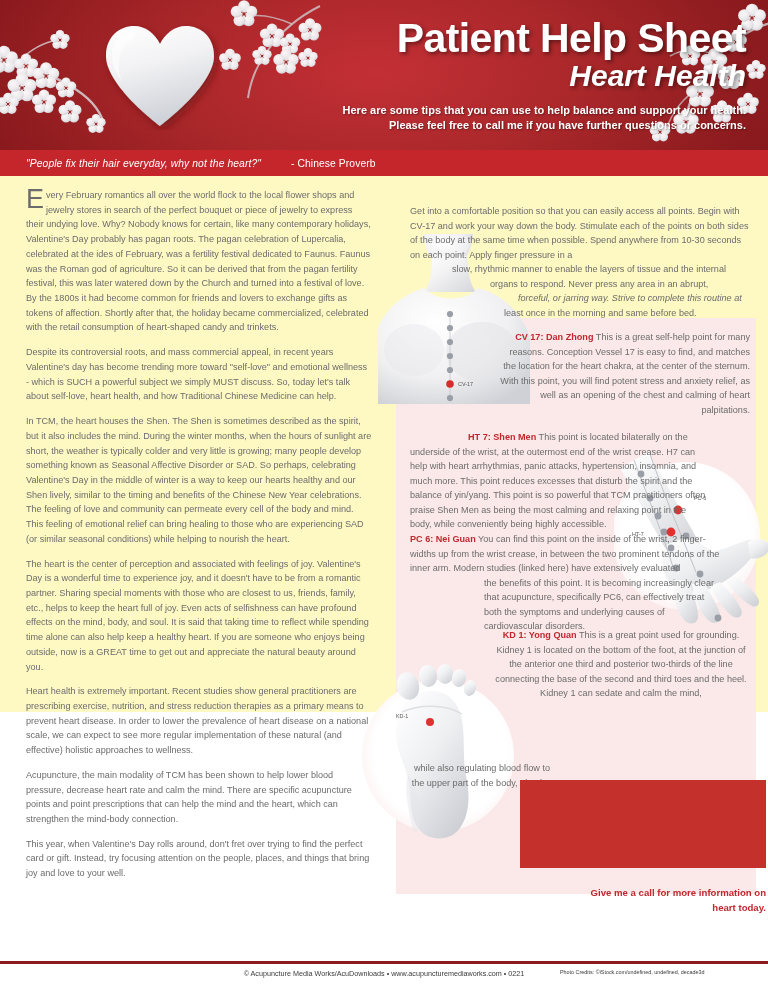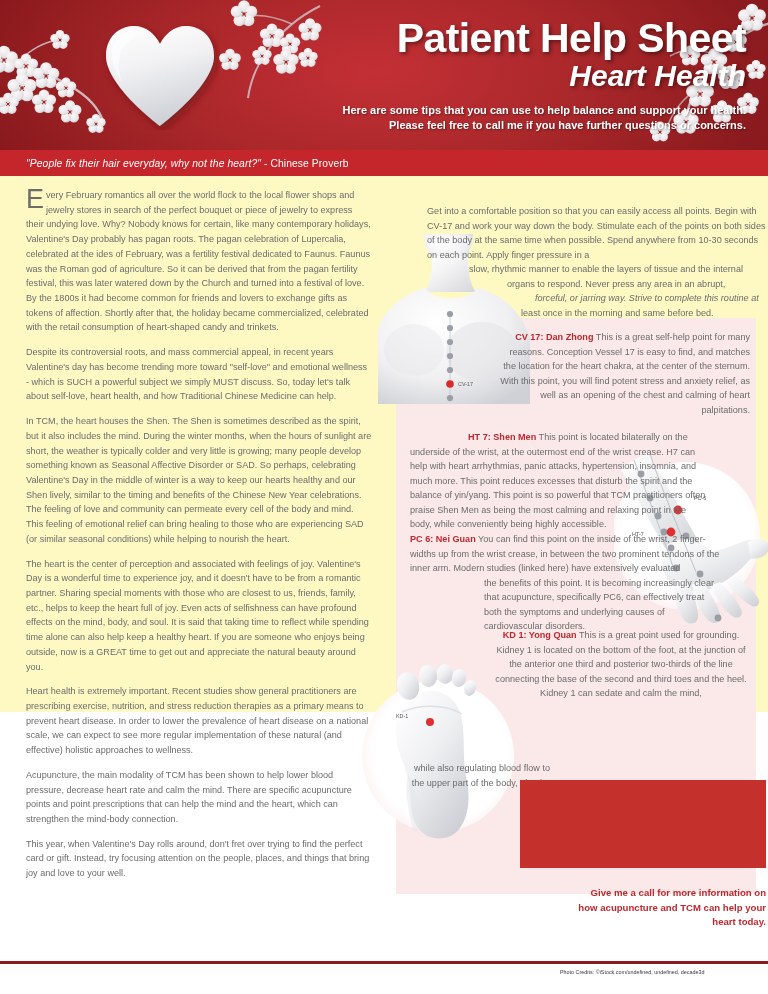--- a/index.html
+++ b/index.html
@@ -82,21 +82,21 @@
     display: flex;
     align-items: center;
   }
   .proverb-text {
     padding-left: 26px;
     font-size: 10.3px;
     color: #ffffff;
     font-style: italic;
     letter-spacing: 0.1px;
   }
-  .proverb-text .attrib { font-style: normal; }
+  .proverb-text .attrib { font-style: normal; margin-left: 27px; }
 
   
   .body-area {
     position: absolute;
     left: 0; top: 176px;
     width: 768px; height: 780px;
   }
 
   
   .left-col {
@@ -151,21 +151,20 @@
     z-index: 6;
   }
   .rh-intro {
     position: absolute;
     left: 14px; top: 28px;
     width: 342px;
     font-size: 9.1px;
     line-height: 1.6;
     color: #6c6c6c;
     z-index: 6;
-    margin-left: 17px;
   }
   .rh-intro .ind1 { display:block; padding-left: 42px; }
   .rh-intro .ind2 { display:block; padding-left: 80px; }
   .rh-intro .ind3 { display:block; padding-left: 108px; font-style: italic; }
   .rh-intro .ind4 { display:block; padding-left: 94px; }
 
   .pt-block {
     position: absolute;
     z-index: 6;
     font-size: 9.1px;
@@ -510,23 +509,23 @@
 
       <div class="pt-block" id="pt-kd1">
         <span class="pt-name">KD 1: Yong Quan</span><span> This is a great point used for grounding. Kidney 1 is located on the bottom of the foot, at the junction of the anterior one third and posterior two-thirds of the line connecting the base of the second and third toes and the heel. Kidney 1 can sedate and calm the mind,</span>
       </div>
       <div class="pt-block" id="pt-kd1-tail">while also regulating blood flow to the upper part of the body, aka the brain.</div>
 
       <div class="red-box"></div>
 
       <div class="cta">
         <div>Give me a call for more information on</div>
-        <div>how acupuncture and TCM can help your</div>
         <div>heart today.</div>
       </div>
 
     </div>
   </div>
 
   <div class="footer-rule"></div>
+  <div class="footer-credit">© Acupuncture Media Works/AcuDownloads • www.acupuncturemediaworks.com • 0221</div>
   <div class="photo-credits">Photo Credits: ©iStock.com/undefined, undefined, decade3d</div>
 
 </div>
 
 </body></html>

